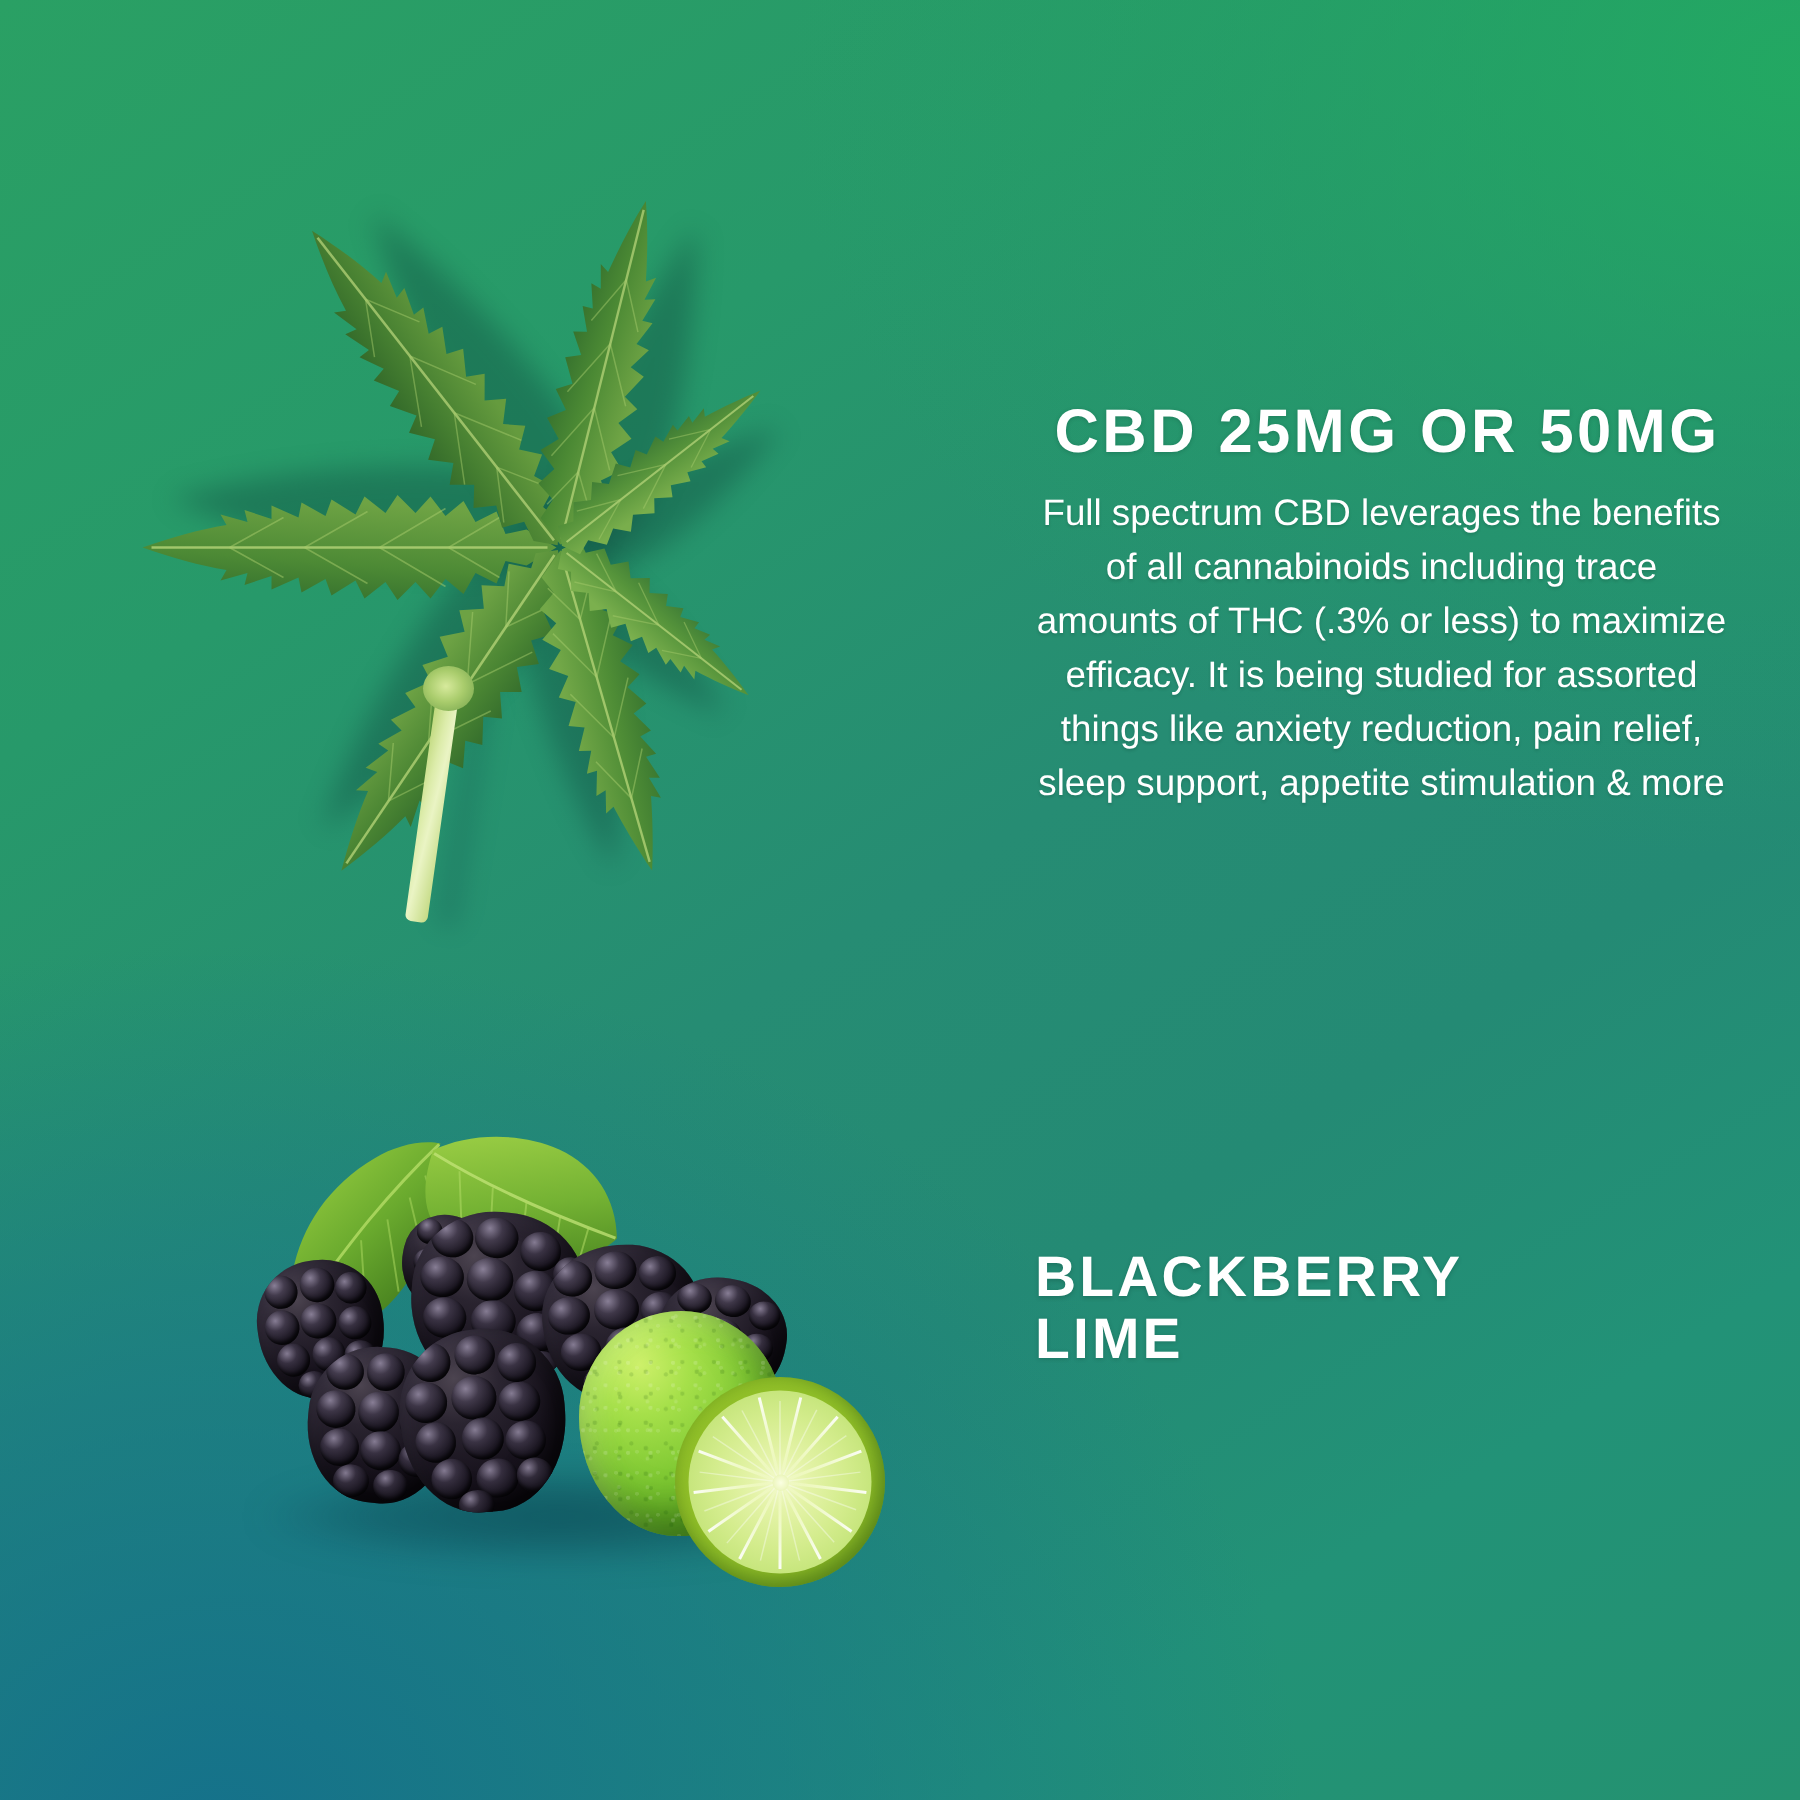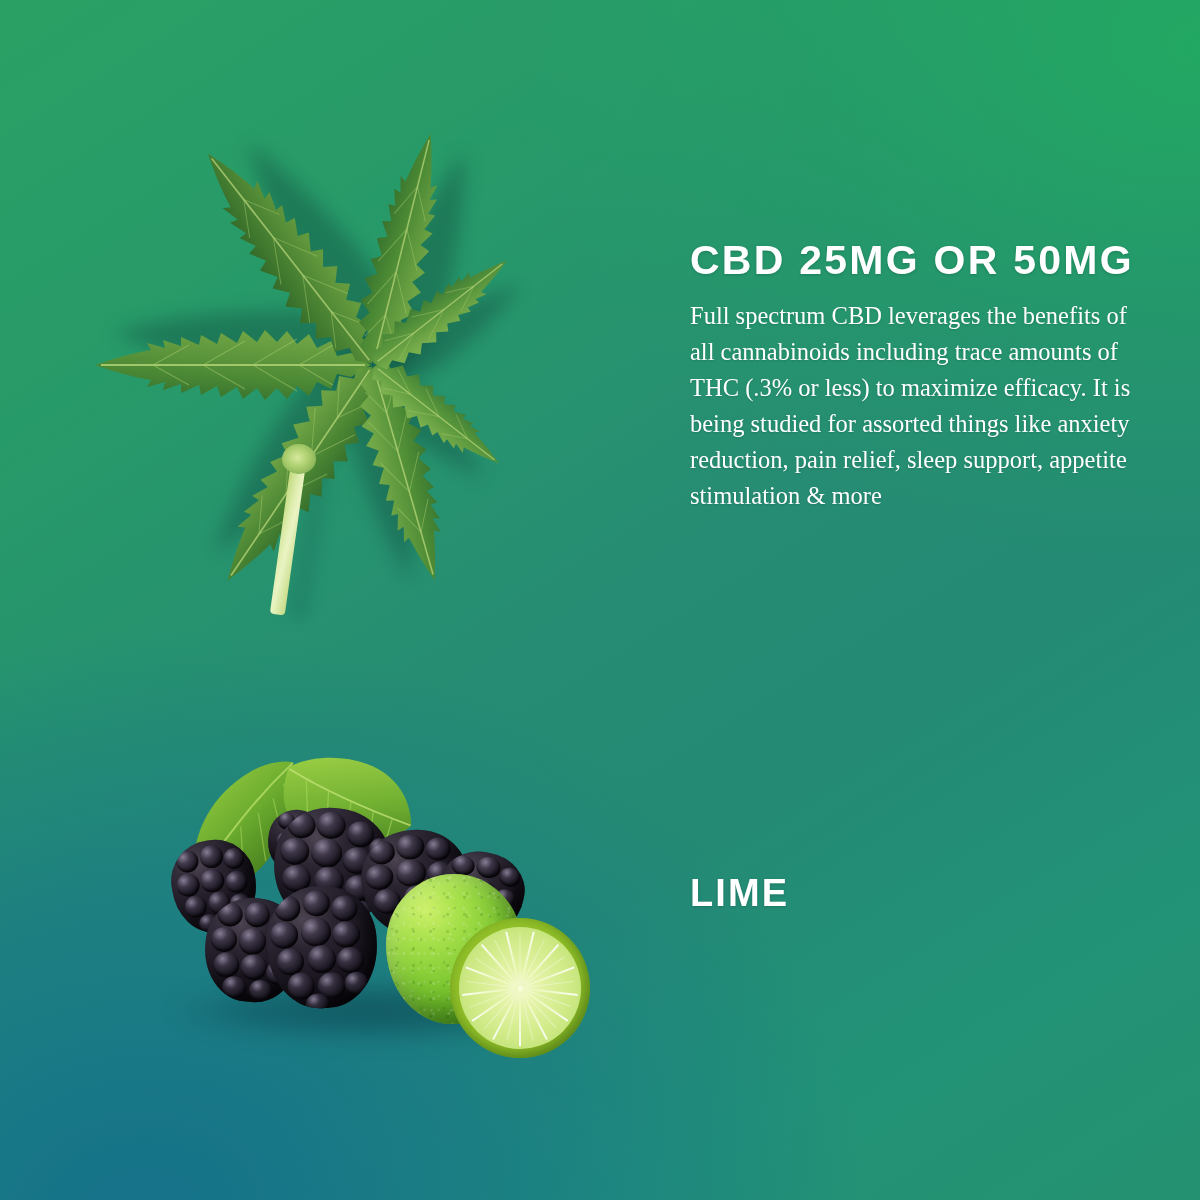--- a/index.html
+++ b/index.html
@@ -169,27 +169,27 @@
   .heading {
     font-family: "Liberation Sans", sans-serif;
     font-weight:700;
     color:#ffffff;
     letter-spacing:0.055em;
     line-height:1.08;
     text-shadow: 0 1px 3px rgba(0,40,30,0.22);
   }
 
   .body-copy {
-    font-family: Liberation Serif, serif;
+    font-family: Liberation Sans, sans-serif;
     color:#ffffff;
     line-height:1.47;
     text-shadow: 0 1px 2px rgba(0,40,30,0.18);
   }
 
-  #cbd-block { left:690px; top:238px; width:470px; }
+  #cbd-block { left:690px; top:265px; width:470px;text-align:center; }
   #cbd-block .heading { font-size:41px; }
   #cbd-block .body-copy { font-size:24.5px; margin-top:16px; width:462px; }
 
   #flavor-block { left:690px; top:832px; width:400px; }
   #flavor-block .heading { font-size:38px; }
   #flavor-block .body-copy { font-size:23px; margin-top:27px; width:360px; }
 </style>
 </head>
 <body>
 
@@ -486,18 +486,18 @@
     </div>
   </div>
 
   <div class="text-col" id="cbd-block">
     <h2 class="heading">CBD 25MG OR 50MG</h2>
     <p class="body-copy">Full spectrum CBD leverages the benefits of all cannabinoids including trace amounts of THC (.3% or less) to maximize efficacy. It is being studied for assorted things like anxiety reduction, pain relief, sleep support, appetite stimulation &amp; more</p>
   </div>
 
   <div class="text-col" id="flavor-block">
     <h2 class="heading">
-      <br>
+      <span>BLACKBERRY</span><br>
       <span>LIME</span>
     </h2>
   </div>
 
 </div>
 
 </body></html>

